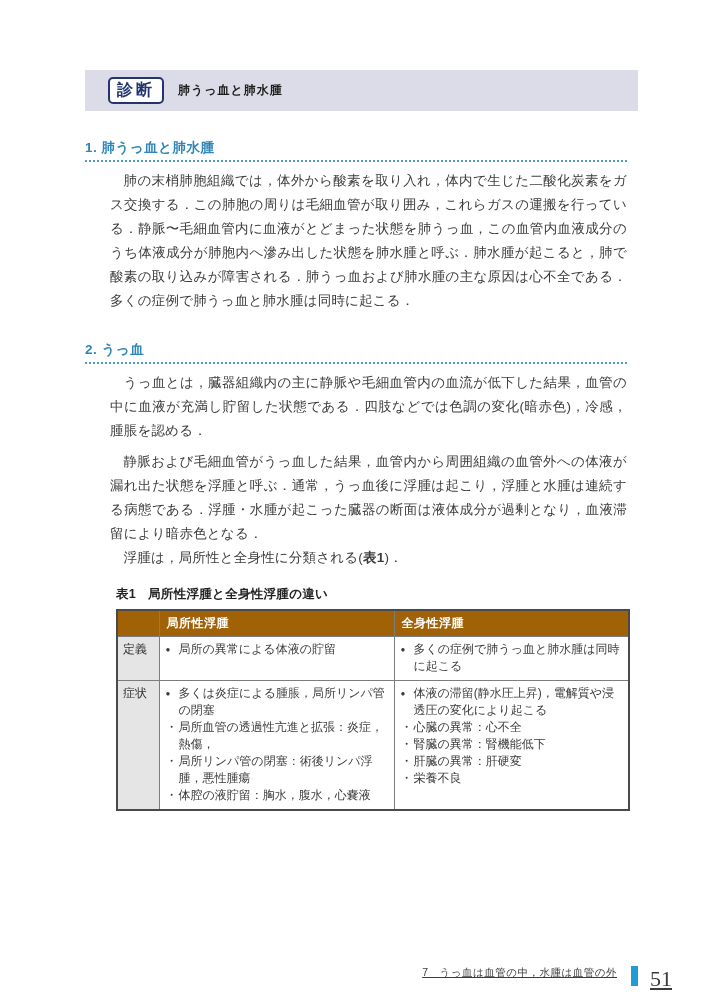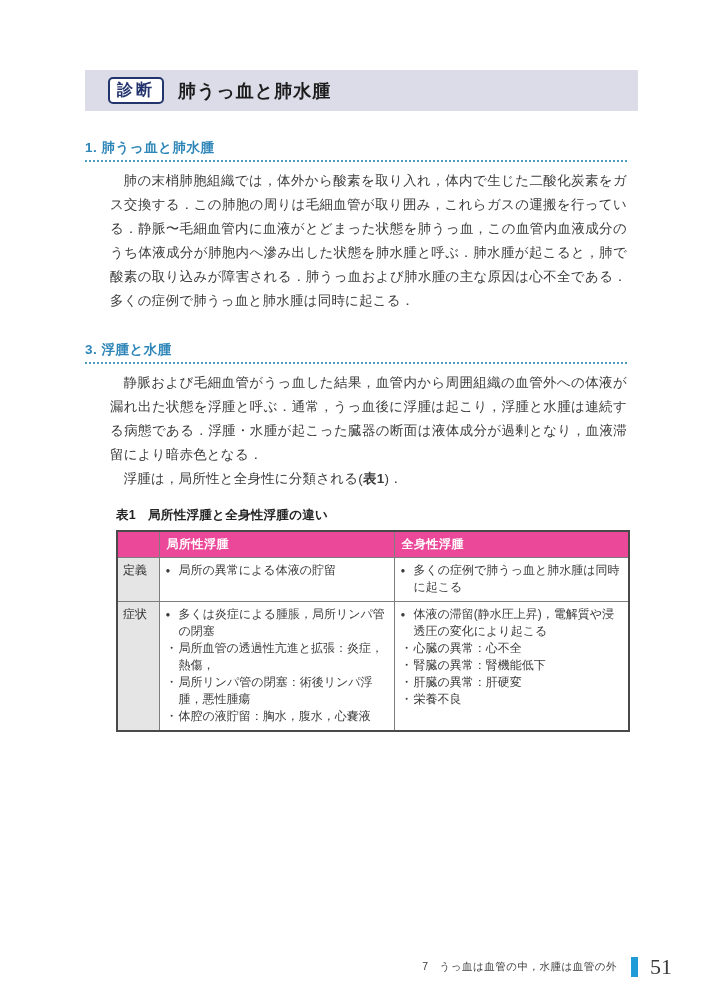--- a/index.html
+++ b/index.html
@@ -15,21 +15,21 @@
   .chapter-bar {
     width:553px; height:41px; background:#dcdbe8;
     display:flex; align-items:center; padding-left:23px;
   }
   .diag-badge {
     display:inline-block; background:#ffffff; color:#24356e;
     border:2px solid #24356e; border-radius:5px;
     font-family:"Liberation Serif","DejaVu Serif",serif; font-weight:bold;
     font-size:16px; line-height:1.3; padding:1px 7px; letter-spacing:3px;
   }
-  .chapter-title { font-size:18px; font-weight:bold; color:#1c1c1c; margin-left:14px; letter-spacing:1px; }
+  .chapter-title { font-size:12px; font-weight:bold; color:#1c1c1c; margin-left:14px; letter-spacing:1px; }
 
   
   .section { width:542px; }
   .sec-heading {
     margin-top:28px; font-size:13.5px; font-weight:bold; color:#2e86b8;
     padding-bottom:3px; border-bottom:2px dotted #4b9cbd; letter-spacing:0.5px;
   }
   .sec-body { margin:7px 0 0 25px; width:517px; }
   .para {
     font-size:13.5px; line-height:24px; text-align:justify; color:#3c3c3c;
@@ -40,35 +40,35 @@
   
   .table-block { margin:16px 0 0 31px; width:512px; }
   .table-caption { font-size:12.5px; font-weight:bold; color:#222; margin-bottom:6px; letter-spacing:0.3px; }
   .table-caption .cap-label { margin-right:12px; }
   table.cmp { border-collapse:collapse; width:512px; border:2px solid #4a4a4a; table-layout:fixed; }
   table.cmp th, table.cmp td { border:1px solid #7d7d7d; vertical-align:top; }
   .col-label { width:42px; }
   .col-local { width:235px; }
   .col-sys { width:235px; }
   thead th {
-    background:#ec4899; color:#ffffff; font-size:12px; font-weight:bold;
+    background:#a16207; color:#ffffff; font-size:12px; font-weight:bold;
     text-align:left; padding:4px 7px; letter-spacing:0.5px;
   }
   td.row-label {
     background:#e5e5e5; font-size:12px; color:#333; padding:4px 5px; text-align:left;
   }
   td.cell { background:#ffffff; padding:4px 6px 5px 6px; }
   .cell-item { display:flex; font-size:12px; line-height:17px; color:#3c3c3c; text-align:left; }
   .cell-item .bullet { flex:0 0 13px; }
   .cell-item .bullet.disc { font-size:8px; line-height:17px; }
 
   
   .footer {
-    position:absolute; right:36px; bottom:20px;
-    display:flex; align-items:center;
+    position:absolute; right:36px; bottom:8px;
+    display:flex; text-decoration:underline;
   }
   .footer-tagline { font-size:10.5px; color:#3c3c3c; letter-spacing:0.5px; }
   .footer-bar { width:7px; height:20px; background:#1f9bd7; margin:0 12px 0 14px; }
   .footer-page { font-size:22px; color:#3a3a3a; font-family:"Liberation Serif","DejaVu Serif",serif; }
 </style>
 </head>
 <body>
 
 <div class="page">
   <div class="content">
@@ -78,23 +78,28 @@
       <span class="chapter-title">肺うっ血と肺水腫</span>
     </div>
 
     <div class="section">
       <div class="sec-heading">1. 肺うっ血と肺水腫</div>
       <div class="sec-body">
         <p class="para">肺の末梢肺胞組織では，体外から酸素を取り入れ，体内で生じた二酸化炭素をガス交換する．この肺胞の周りは毛細血管が取り囲み，これらガスの運搬を行っている．静脈〜毛細血管内に血液がとどまった状態を肺うっ血，この血管内血液成分のうち体液成分が肺胞内へ滲み出した状態を肺水腫と呼ぶ．肺水腫が起こると，肺で酸素の取り込みが障害される．肺うっ血および肺水腫の主な原因は心不全である．多くの症例で肺うっ血と肺水腫は同時に起こる．</p>
       </div>
     </div>
 
+    <div class="section">
+      <div class="sec-heading">2. うっ血</div>
+      <div class="sec-body">
+        <p class="para">うっ血とは，臓器組織内の主に静脈や毛細血管内の血流が低下した結果，血管の中に血液が充満し貯留した状態である．四肢などでは色調の変化(暗赤色)，冷感，腫脹を認める．</p>
+      </div>
+    </div>
 
     <div class="section">
-      <div class="sec-heading">3. 浮腫と水腫</div>
       <div class="sec-body">
         <p class="para">静脈および毛細血管がうっ血した結果，血管内から周囲組織の血管外への体液が漏れ出た状態を浮腫と呼ぶ．通常，うっ血後に浮腫は起こり，浮腫と水腫は連続する病態である．浮腫・水腫が起こった臓器の断面は液体成分が過剰となり，血液滞留により暗赤色となる．</p>
         <p class="para"><span>浮腫は，局所性と全身性に分類される(</span><span class="bold-ref">表1</span><span>)．</span></p>
       </div>
     </div>
 
     <div class="table-block">
       <div class="table-caption">
         <span class="cap-label">表1</span><span>局所性浮腫と全身性浮腫の違い</span>
       </div>

